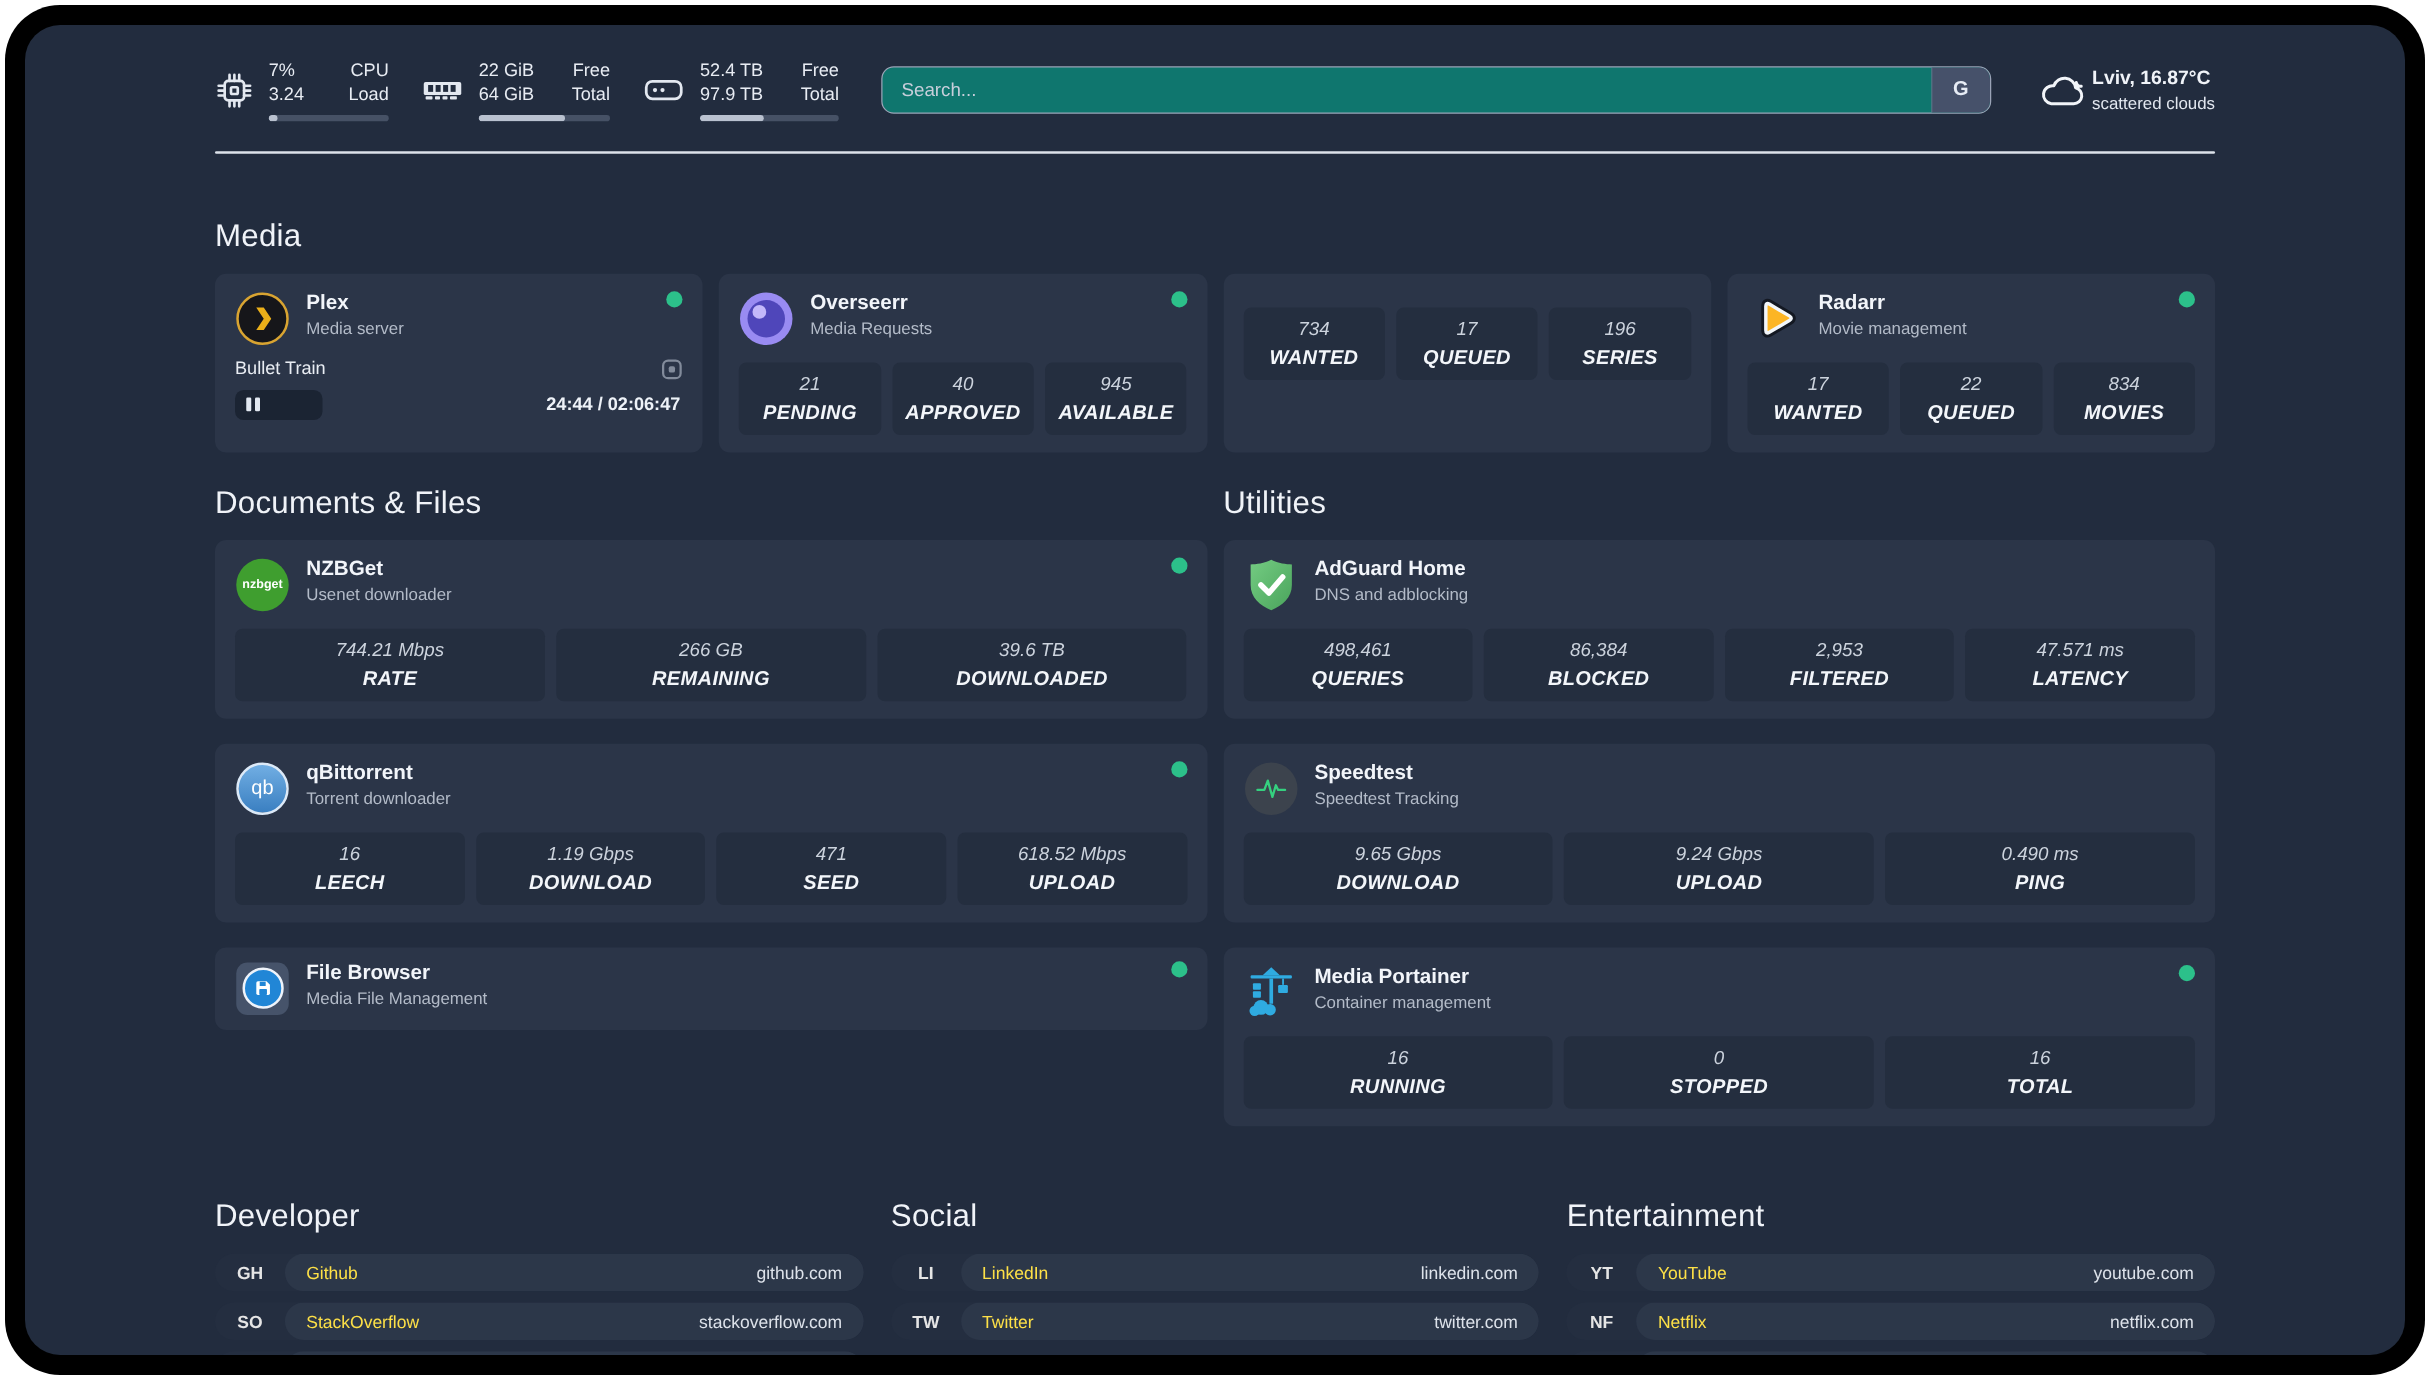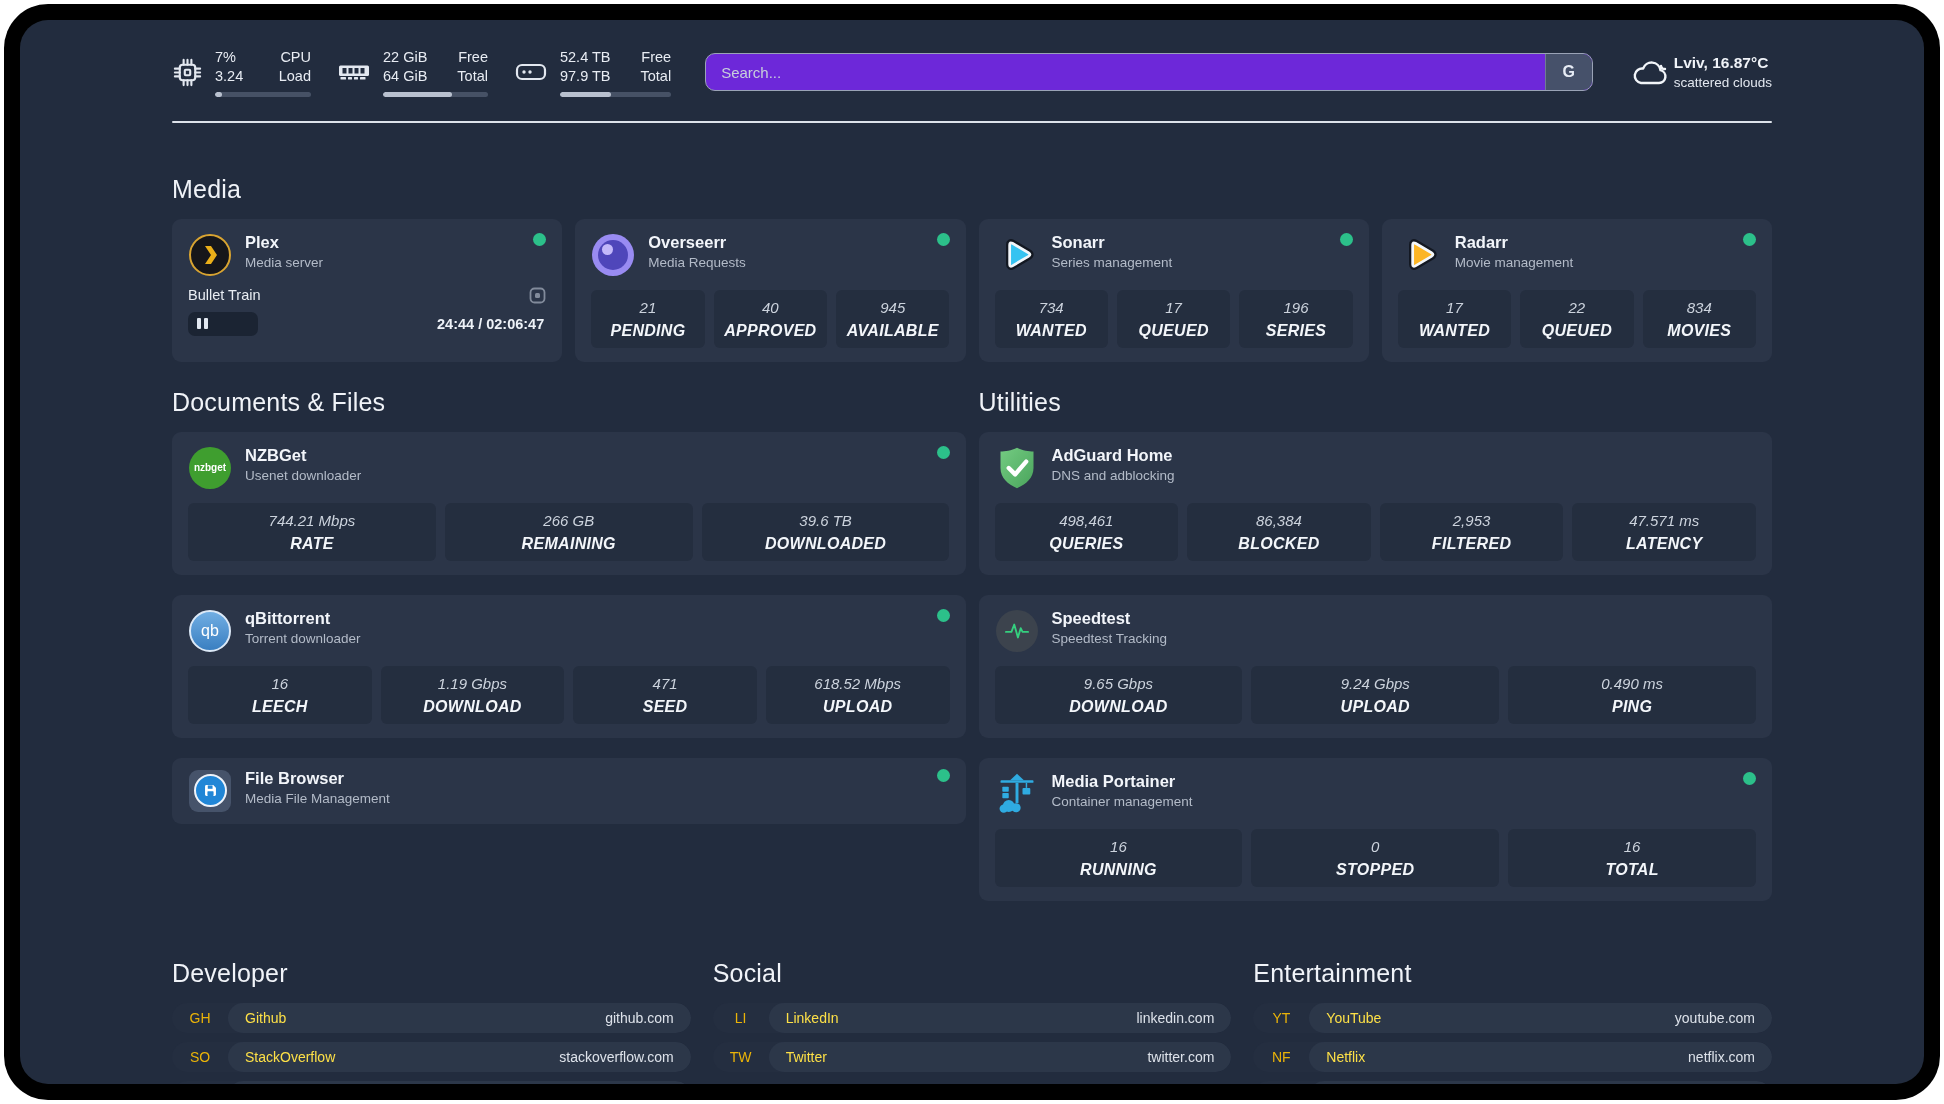--- a/index.html
+++ b/index.html
@@ -30,21 +30,21 @@
   .sysstat svg { flex: 0 0 auto; }
   .sysstat-body { display: flex; flex-direction: column; }
   .sysstat-grid { display: flex; justify-content: space-between; gap: 30px; min-width: 96px; }
   .sysstat-col { display: flex; flex-direction: column; line-height: 1.3; font-size: 14.5px; color: #e8ecf3; }
   .sysstat-col.labs { align-items: flex-end; }
   .sysstat-track { margin-top: 6px; height: 5px; border-radius: 3px; background: #465165; overflow: hidden; }
   .sysstat-fill { height: 100%; border-radius: 3px; background: #b9c1cf; }
   .search-wrap { flex: 1; margin: 0 38px 0 34px; position: relative; height: 38px; }
   .search-input {
     width: 100%; height: 100%;
-    background: #6d28d9;
+    background: #0f766e;
     border: 1px solid #9aa3b6;
     border-radius: 10px;
     color: #dfe4ee; font-size: 15px;
     padding: 0 48px 0 15px;
     outline: none;
     font-family: inherit;
   }
   .search-input::placeholder { color: #c8cfdb; }
   .search-engine {
     position: absolute; right: 1px; top: 1px; bottom: 1px; width: 47px;
@@ -100,21 +100,21 @@
   .np-title { font-size: 14.5px; color: #e9edf3; }
   .np-progress-row { margin-top: 8px; position: relative; height: 24px; }
   .np-fill { height: 24px; border-radius: 7px; background: #1b2433; display: flex; align-items: center; padding-left: 9px; min-width: 36px; }
   .pause-bars { display: flex; gap: 3.5px; }
   .pause-bars i { display: block; width: 3.5px; height: 11px; background: #e2e8f1; border-radius: 1px; }
   .np-time { position: absolute; right: 2px; top: 50%; transform: translateY(-50%); font-size: 14.5px; font-weight: 700; color: #eef2f8; }
   
   .links-section { margin-top: 58px; display: grid; grid-template-columns: 1fr 1fr 1fr; gap: 22px; }
   .link-list { margin-top: 15px; display: flex; flex-direction: column; gap: 9px; }
   .link-row { display: flex; height: 30px; border-radius: 15px; overflow: hidden; cursor: pointer; background: #242e40; }
-  .link-tag { width: 56px; flex: 0 0 auto; display: flex; align-items: center; justify-content: center; font-size: 14px; font-weight: 400; color: #eab308; }
+  .link-tag { width: 56px; flex: 0 0 auto; display: flex; align-items: center; justify-content: center; font-size: 14px; font-weight: 700; color: #e5e5e5; }
   .link-bar { flex: 1; background: #2c3749; border-radius: 15px; display: flex; align-items: center; justify-content: space-between; padding: 0 17px; }
   .link-name { font-size: 14px; color: #fde047; }
   .link-url { font-size: 14px; color: #dde2ea; }
 </style>
 </head>
 <body>
 
 <div class="frame">
 <div class="board">
 
@@ -282,33 +282,20 @@
             <div class="tile-label">APPROVED</div>
           </div>
           <div class="tile">
             <div class="tile-value">945</div>
             <div class="tile-label">AVAILABLE</div>
           </div>
         </div>
       </div>
 
       <div class="card">
-        <div class="card-head">
-          <div class="app-icon">
-            <svg width="44" height="44" viewBox="0 0 48 48">
-              <path d="M16 13 Q16 9.5 19 11.2 L36.5 21.5 Q39.8 23.5 36.5 25.5 L19 35.8 Q16 37.5 16 34 Z" fill="none" stroke="#131822" stroke-width="8" stroke-linejoin="round"></path>
-              <path d="M16 13 Q16 9.5 19 11.2 L36.5 21.5 Q39.8 23.5 36.5 25.5 L19 35.8 Q16 37.5 16 34 Z" fill="#36c3f1" stroke="#f2f6fa" stroke-width="3" stroke-linejoin="round"></path>
-            </svg>
-          </div>
-          <div class="app-titles">
-            <div class="app-name">Sonarr</div>
-            <div class="app-desc">Series management</div>
-          </div>
-          <span class="status-dot"></span>
-        </div>
         <div class="tiles c3">
           <div class="tile">
             <div class="tile-value">734</div>
             <div class="tile-label">WANTED</div>
           </div>
           <div class="tile">
             <div class="tile-value">17</div>
             <div class="tile-label">QUEUED</div>
           </div>
           <div class="tile">

